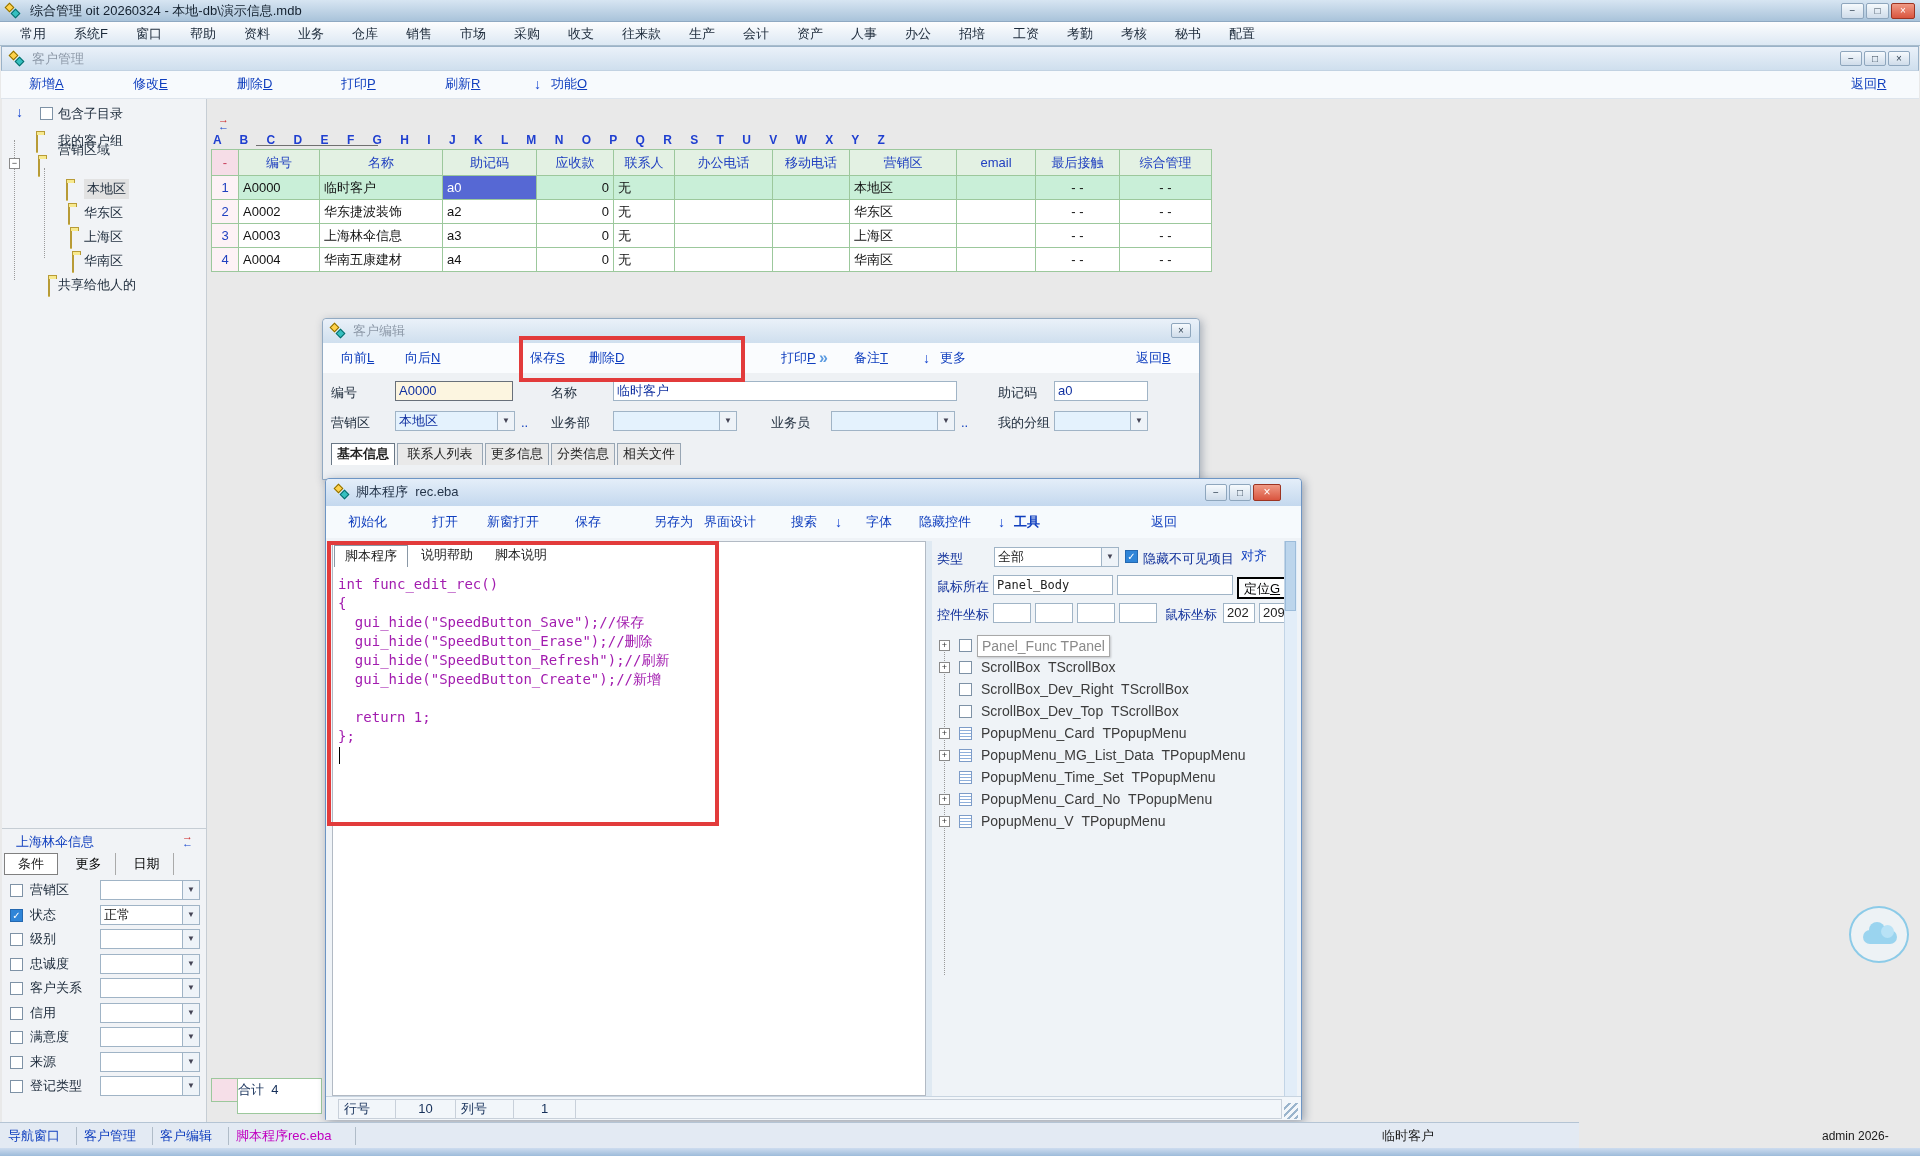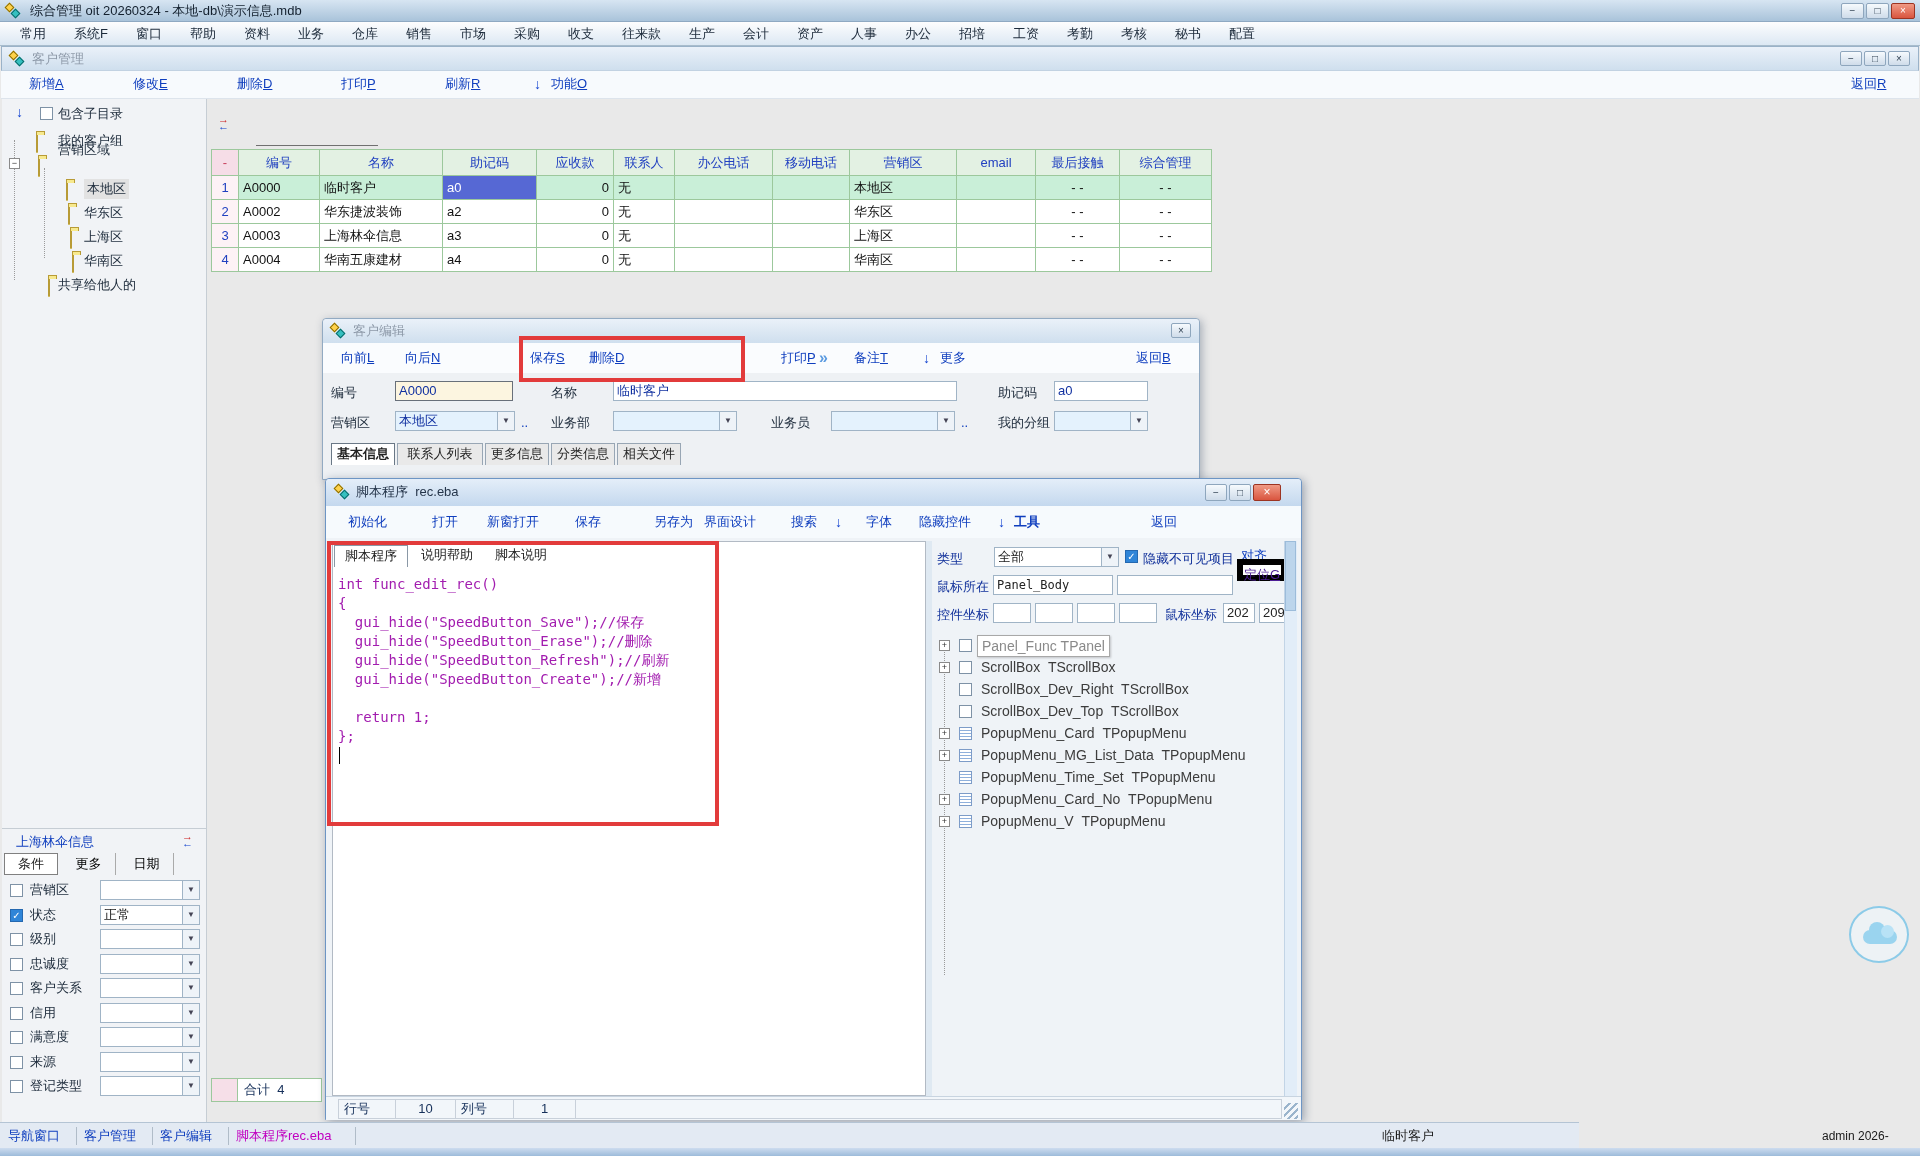--- a/index.html
+++ b/index.html
@@ -126,20 +126,21 @@
   <span class="a lbl" style="left:84px;top:251px">华南区</span>
   <span class="a fold" style="left:36px;top:279px"></span>
   <span class="a lbl" style="left:58px;top:275px">共享给他人的</span>
 
   
   <span class="a swap" style="left:218px;top:116px">
       <span class="s1">→</span>
       <span class="s2">←</span>
     </span>
   <div class="a" style="left:256px;top:128px;width:122px;height:18px;border-bottom:1px solid #707070"></div>
+  <span class="a" style="left:213px;top:133px;font:bold 12px/14px var(--f);color:#1f3fd0;word-spacing:15px">A B C D E F G H I J K L M N O P Q R S T U V W X Y Z</span>
 
   
   <div class="a" style="left:211px;top:149px;border-left:1px solid var(--grn);border-top:1px solid var(--grn)">
     <div class="tr">
       <div class="td th" style="width:27px;background:#f6dde7;color:#c8405c">-</div>
       <div class="td th" style="width:81px">编号</div>
       <div class="td th" style="width:123px">名称</div>
       <div class="td th" style="width:94px">助记码</div>
       <div class="td th" style="width:77px">应收款</div>
       <div class="td th" style="width:61px">联系人</div>
@@ -269,21 +270,21 @@
     </div>
   <span class="a ckb" style="left:10px;top:1080px"></span>
   <span class="a lbl" style="left:30px;top:1076px">登记类型</span>
   <div class="a combo" style="left:100px;top:1076px;width:100px">
       <span class="cv"></span>
       <span class="ca">▼</span>
     </div>
 
   
   <div class="a" style="left:211px;top:1078px;width:27px;height:24px;background:#f6dfe8;border:1px solid var(--grn)"></div>
-  <div class="a" style="left:237px;top:1078px;width:85px;height:24px;background:#fff;border:1px solid var(--grn);font:13px/22px var(--f);color:#16305a;padding-left:6px">
+  <div class="a" style="left:237px;top:1078px;width:85px;height:36px;background:#fff;border:1px solid var(--grn);font:13px/22px var(--f);color:#16305a;">
     <span>合计</span>&nbsp;&nbsp;<span>4</span>
   </div>
 
   
   <div class="a" style="left:1849px;top:906px;width:60px;height:57px;border:2px solid #8ccbe8;border-radius:50%;background:rgba(240,250,255,.55)">
     <div class="a" style="left:12px;top:22px;width:34px;height:14px;background:#9ad4ef;border-radius:8px"></div>
     <div class="a" style="left:18px;top:14px;width:16px;height:16px;background:#9ad4ef;border-radius:50%"></div>
     <div class="a" style="left:30px;top:17px;width:13px;height:13px;background:#b8e2f6;border-radius:50%"></div>
   </div>
 
@@ -387,21 +388,21 @@
     <div class="a combo" style="left:668px;top:68px;width:125px">
         <span class="cv" style="color:#222">全部</span>
         <span class="ca">▼</span>
       </div>
     <span class="a ckb on" style="left:799px;top:71px">✓</span>
     <span class="a lbl" style="left:817px;top:70px;color:var(--nav)">隐藏不可见项目</span>
     <span class="a lnk" style="left:915px;top:64px">对齐</span>
     <span class="a lbl" style="left:611px;top:98px;color:var(--nav)">鼠标所在</span>
     <div class="a inp" style="left:667px;top:96px;width:120px;font-family:var(--mono);font-size:12px;color:#222">Panel_Body</div>
     <div class="a inp" style="left:791px;top:96px;width:116px"></div>
-    <span class="a" style="left:911px;top:80px;width:50px;height:22px;border:6px solid #000000;background:#fdfefe;text-align:center;font:13px/20px var(--f);color:#4c1d95"><span>定位</span><span style="text-decoration:underline">G</span></span>
+    <span class="a" style="left:911px;top:98px;width:50px;height:22px;border:2px solid #000000;background:#fdfefe;text-align:center;font:13px/20px var(--f);color:#000000"><span>定位</span><span style="text-decoration:underline">G</span></span>
     <span class="a lbl" style="left:611px;top:126px;color:var(--nav)">控件坐标</span>
     <div class="a inp" style="left:667px;top:124px;width:38px"></div>
     <div class="a inp" style="left:709px;top:124px;width:38px"></div>
     <div class="a inp" style="left:751px;top:124px;width:38px"></div>
     <div class="a inp" style="left:793px;top:124px;width:38px"></div>
     <span class="a lbl" style="left:839px;top:126px;color:var(--nav)">鼠标坐标</span>
     <div class="a inp" style="left:897px;top:124px;width:32px;color:#222">202</div>
     <div class="a inp" style="left:933px;top:124px;width:32px;color:#222">209</div>
 
     <div class="a dotv" style="left:618px;top:162px;height:334px"></div>

